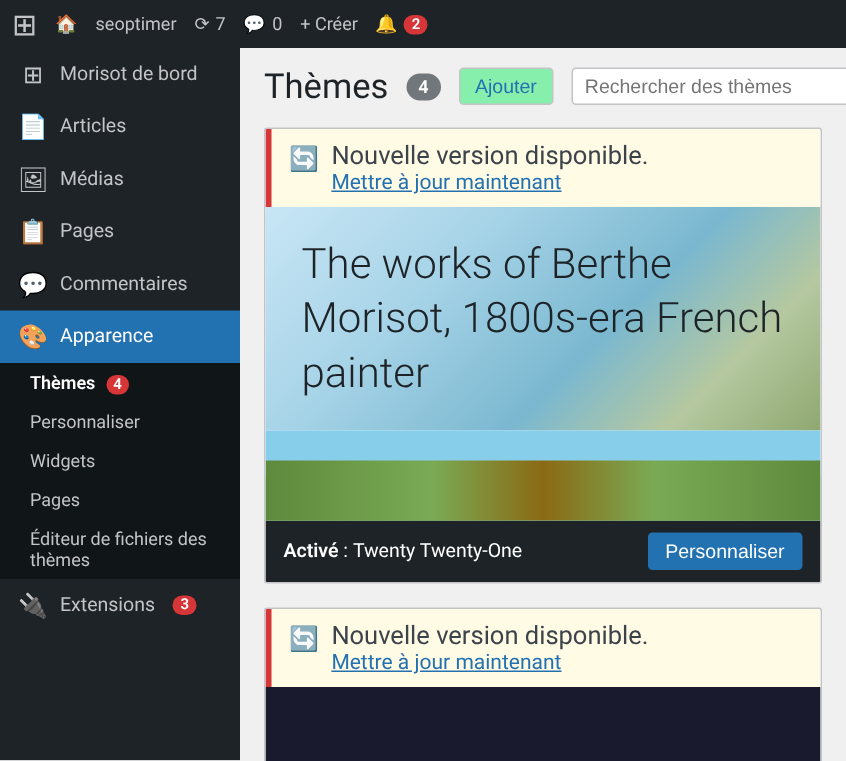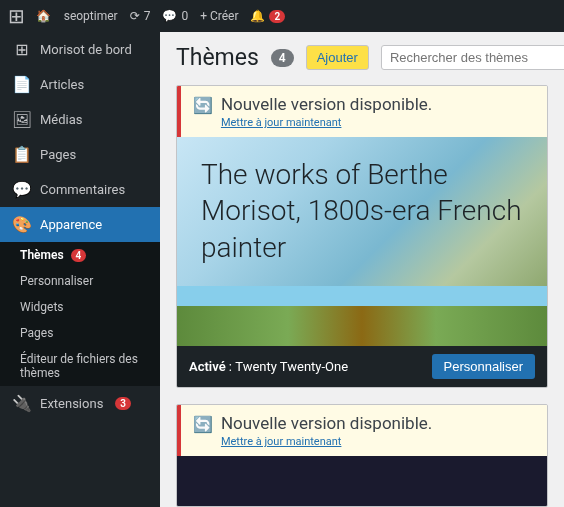--- a/index.html
+++ b/index.html
@@ -99,21 +99,21 @@
     }
     .count-badge {
       background: #72777c;
       color: #fff;
       border-radius: 10px;
       font-size: 12px;
       padding: 2px 8px;
       font-weight: 600;
     }
     .btn-add {
-      background: #fde047;
+      background: #86efac;
       border: 1px solid #c3c4c7;
       color: #2271b1;
       padding: 4px 10px;
       border-radius: 3px;
       cursor: pointer;
       font-size: 13px;
     }
     .search-input {
       border: 1px solid #c3c4c7;
       padding: 4px 8px;
@@ -136,21 +136,21 @@
       background: #fffbe5;
       border-left: 4px solid #dba617;
       padding: 8px 12px;
       display: flex;
       align-items: flex-start;
       gap: 8px;
     }
     .notice-bar.update { border-left-color: #d63638; background: #fffbe5; }
     .notice-icon { color: #d63638; font-size: 16px; margin-top: 2px; }
     .notice-text { font-size: 17px; color: #3c434a; }
-    .notice-link { color: #2271b1; text-decoration: underline; cursor: pointer; font-size: 11px; }
+    .notice-link { color: #2271b1; text-decoration: underline; cursor: pointer; font-size: 14px; }
 
     .theme-preview {
       background: linear-gradient(135deg, #c8e6f5 0%, #a8d4e8 30%, #7ab8d0 60%, #b5c8a0 80%, #8fa870 100%);
       min-height: 140px;
       display: flex;
       align-items: center;
       justify-content: center;
       position: relative;
       overflow: hidden;
     }

